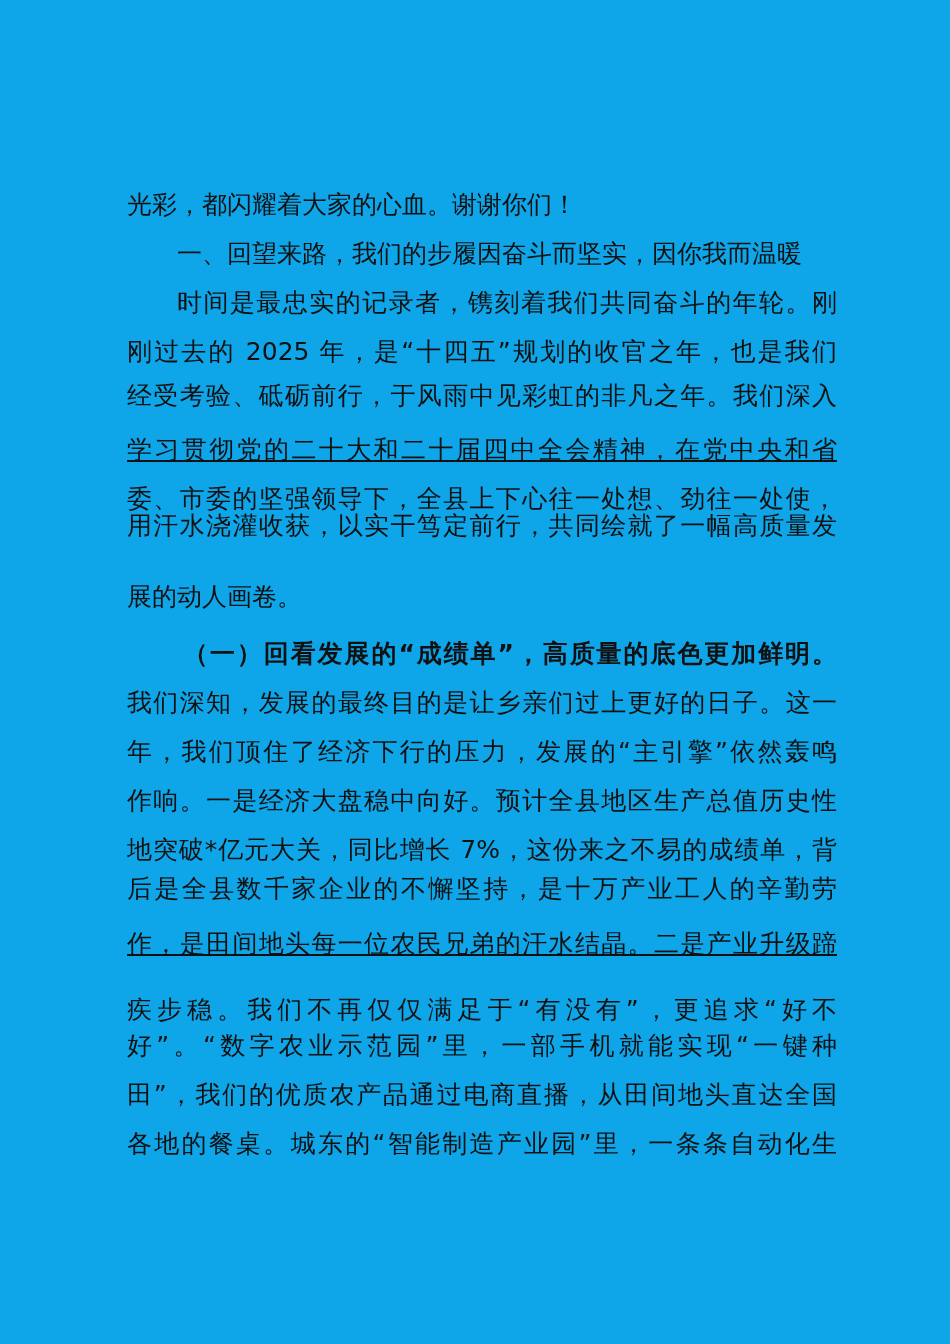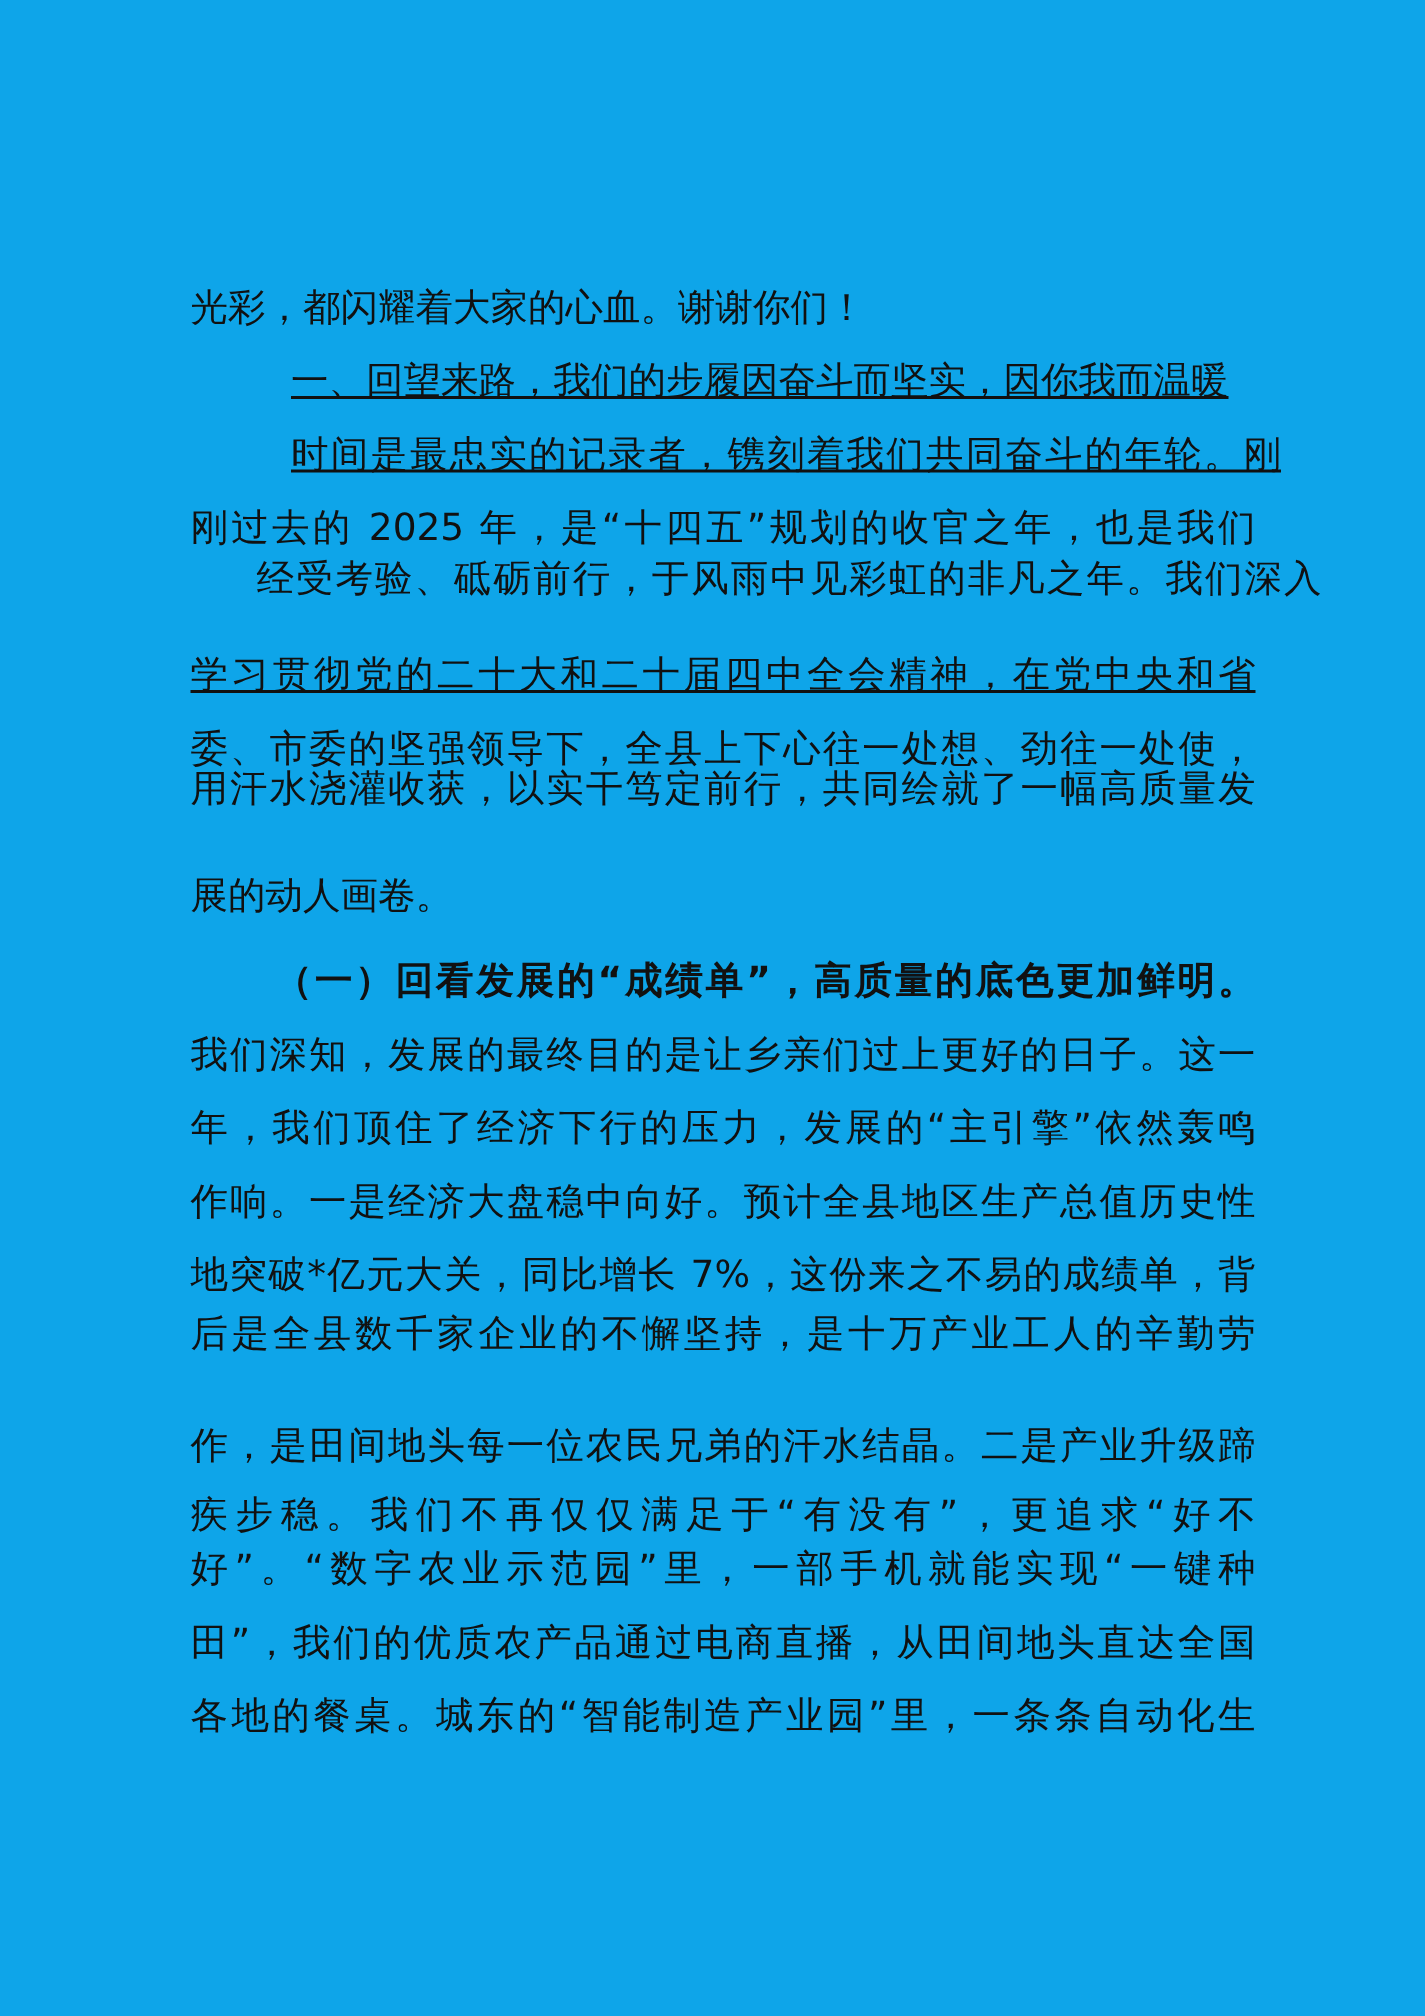--- a/index.html
+++ b/index.html
@@ -31,47 +31,46 @@
       font-size: 25px;
       line-height: 40px;
       white-space: nowrap;
       letter-spacing: 0px;
     }
     .justify {
       text-align: justify;
       text-align-last: justify;
     }
     .indent {
-      left: 194px;
+      left: 177px;
       width: 660px;
-      text-decoration: underline;
     }
     .indent-bold {
       left: 183px;
       width: 654px;
       font-weight: bold;
     }
   </style>
 </head>
 <body>
 
 <div class="page">
   <div class="line" style="top:185px;">光彩，都闪耀着大家的心血。谢谢你们！</div>
   <div class="line indent" style="top:234px;">一、回望来路，我们的步履因奋斗而坚实，因你我而温暖</div>
   <div class="line indent justify" style="top:283px;">时间是最忠实的记录者，镌刻着我们共同奋斗的年轮。刚</div>
   <div class="line justify" style="top:332px;">刚过去的 2025 年，是“十四五”规划的收官之年，也是我们</div>
-  <div class="line justify" style="top:366px;margin-left:44px;">经受考验、砥砺前行，于风雨中见彩虹的非凡之年。我们深入</div>
+  <div class="line justify" style="top:376px;">经受考验、砥砺前行，于风雨中见彩虹的非凡之年。我们深入</div>
   <div class="line justify" style="top:430px;text-decoration:underline;">学习贯彻党的二十大和二十届四中全会精神，在党中央和省</div>
   <div class="line justify" style="top:479px;">委、市委的坚强领导下，全县上下心往一处想、劲往一处使，</div>
   <div class="line justify" style="top:506px;">用汗水浇灌收获，以实干笃定前行，共同绘就了一幅高质量发</div>
   <div class="line" style="top:577px;">展的动人画卷。</div>
   <div class="line justify" style="top:683px;">我们深知，发展的最终目的是让乡亲们过上更好的日子。这一</div>
   <div class="line indent-bold justify" style="top:634px;">（一）回看发展的“成绩单”，高质量的底色更加鲜明。</div>
   <div class="line justify" style="top:732px;">年，我们顶住了经济下行的压力，发展的“主引擎”依然轰鸣</div>
   <div class="line justify" style="top:781px;">作响。一是经济大盘稳中向好。预计全县地区生产总值历史性</div>
   <div class="line justify" style="top:830px;">地突破*亿元大关，同比增长 7%，这份来之不易的成绩单，背</div>
   <div class="line justify" style="top:869px;">后是全县数千家企业的不懈坚持，是十万产业工人的辛勤劳</div>
-  <div class="line justify" style="top:944px;">作，是田间地头每一位农民兄弟的汗水结晶。二是产业升级蹄</div>
+  <div class="line justify" style="top:924px;text-decoration:underline;">作，是田间地头每一位农民兄弟的汗水结晶。二是产业升级蹄</div>
   <div class="line justify" style="top:980px;margin-top:10px;">疾步稳。我们不再仅仅满足于“有没有”，更追求“好不</div>
   <div class="line justify" style="top:1026px;">好”。“数字农业示范园”里，一部手机就能实现“一键种</div>
   <div class="line justify" style="top:1075px;">田”，我们的优质农产品通过电商直播，从田间地头直达全国</div>
   <div class="line justify" style="top:1124px;">各地的餐桌。城东的“智能制造产业园”里，一条条自动化生</div>
 </div>
 
 </body></html>

